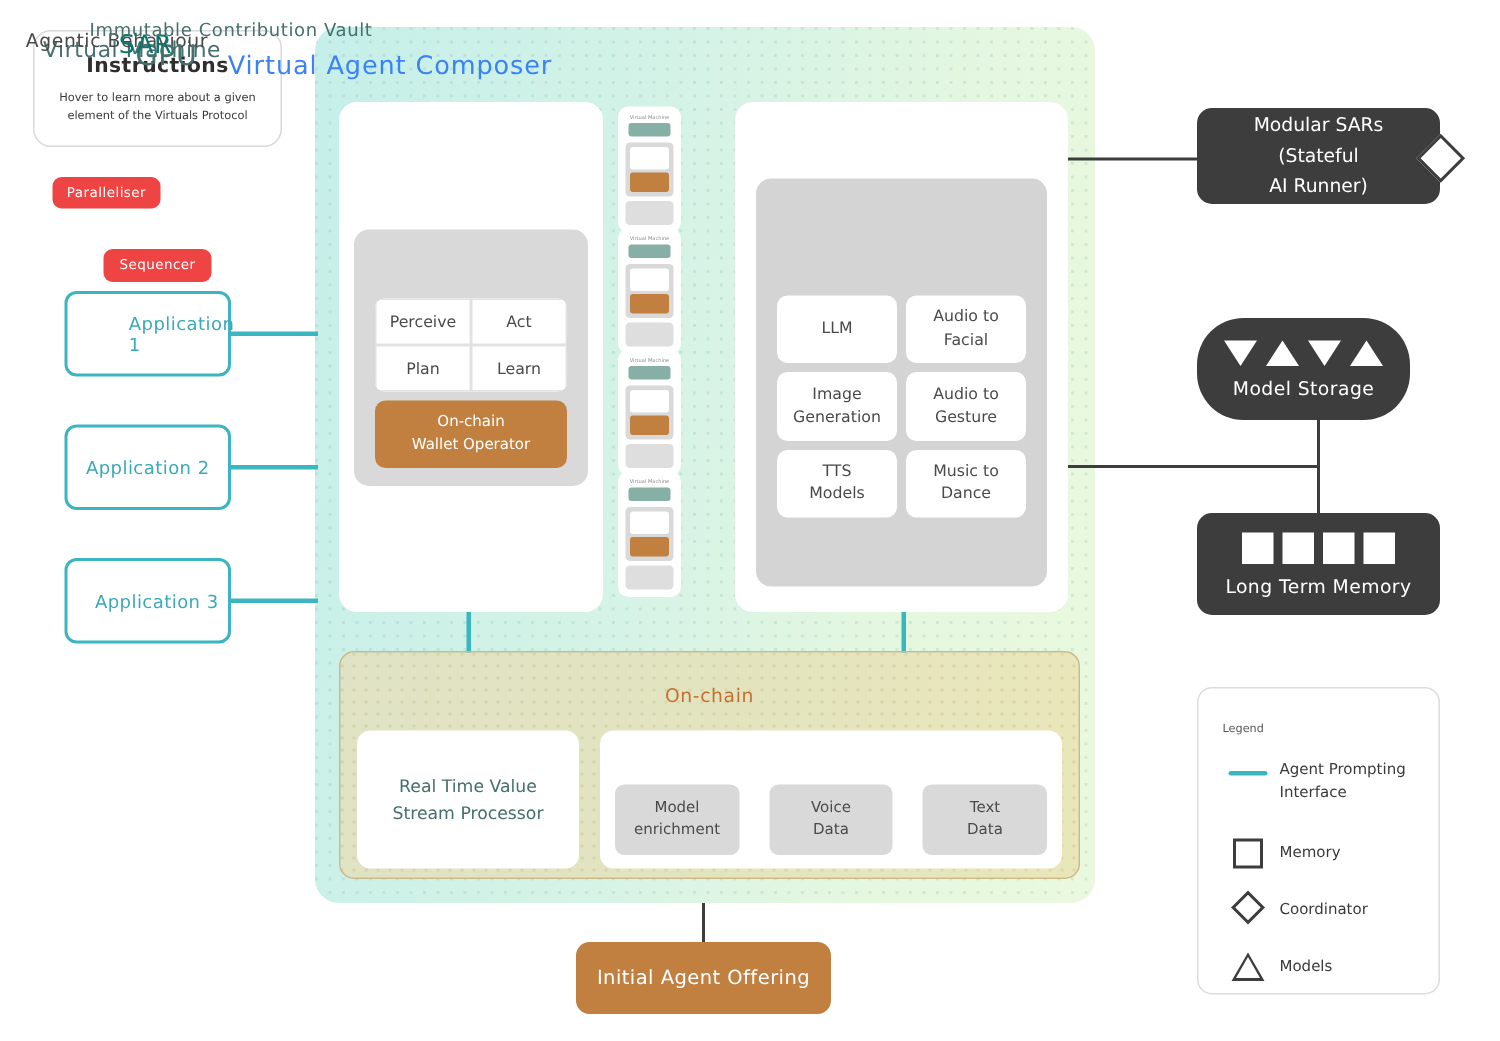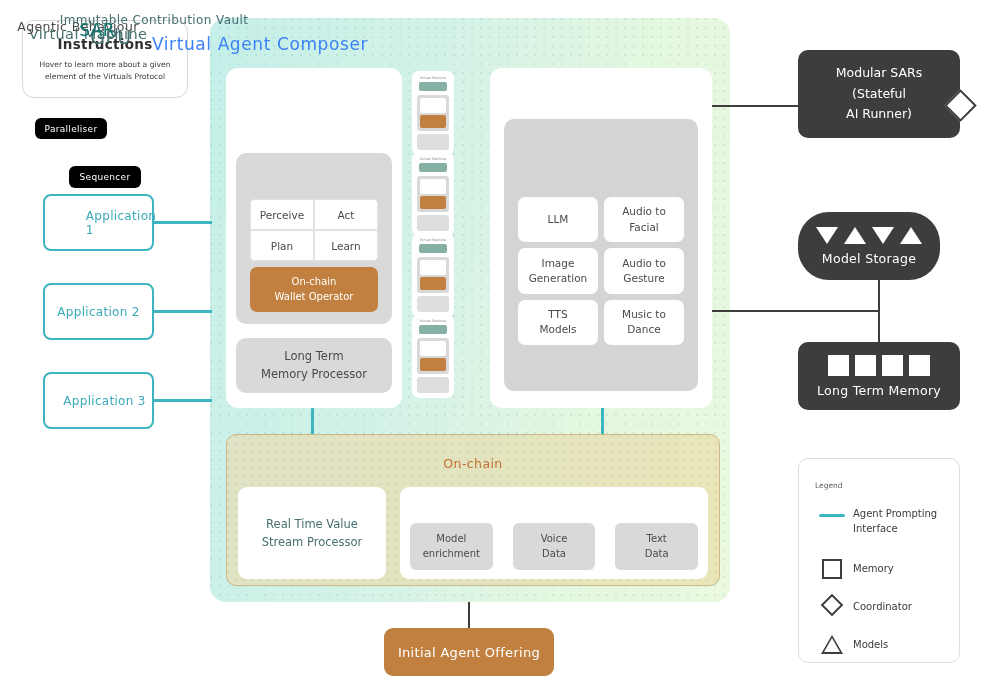--- a/index.html
+++ b/index.html
@@ -34,21 +34,21 @@
     font-size: 17px; color: #3b82f6; letter-spacing: .6px;
   }
 
   .card { position: absolute; background: #fff; border-radius: 12px; }
   .card-title { text-align: center; color: #46706e; letter-spacing: .4px; }
 
   
   #vm-card { left: 226px; top: 68px; width: 176px; height: 340px; }
   #vm-title { position: absolute; top: 26px; width: 176px; font-size: 14.5px; }
   .pill {
-    background: #000000; color: #fff; border-radius: 6px;
+    background: #ef4444; color: #fff; border-radius: 6px;
     font-size: 9px; text-align: center; letter-spacing: .3px;
     display: flex; align-items: center; justify-content: center;
   }
   #vm-pill { position: absolute; left: 35px; top: 118px; width: 72px; height: 21px; }
   #agentic-box {
     position: absolute; left: 236px; top: 153px; width: 156px; height: 171px;
     background: #d9d9d9; border-radius: 10px;
   }
   #agentic-title { position: absolute; top: 19px; width: 156px; font-size: 12.5px; color: #4a4a4a; }
   #grid4 {
@@ -150,21 +150,21 @@
     font-size: 12px; color: #3aa9b8; letter-spacing: .3px;
   }
   #app1 { top: 194px; padding-left: 45px; } #app2 { top: 283px; } #app3 { top: 372px; padding-left: 12px; }
 
   
   .dark {
     position: absolute; background: #3d3d3d; border-radius: 10px; color: #fff;
     display: flex; flex-direction: column; align-items: center; justify-content: center;
     text-align: center;
   }
-  #sars { left: 798px; top: 50px; width: 162px; height: 88px; font-size: 12.5px; line-height: 1.65; }
+  #sars { left: 798px; top: 72px; width: 162px; height: 64px; font-size: 12.5px; line-height: 1.65; }
   #mstore { left: 798px; top: 212px; width: 142px; height: 68px; border-radius: 31px; }
   #ltm { left: 798px; top: 342px; width: 162px; height: 68px; }
   .shape-row { display: flex; gap: 6px; margin-bottom: 7px; }
   .tri-d { width: 0; height: 0; border-left: 11px solid transparent; border-right: 11px solid transparent; border-top: 17px solid #fff; }
   .tri-u { width: 0; height: 0; border-left: 11px solid transparent; border-right: 11px solid transparent; border-bottom: 17px solid #fff; }
   .sq { width: 21px; height: 21px; background: #fff; }
   .dark .lbl { font-size: 12.5px; letter-spacing: .3px; }
   #coord-diamond {
     position: absolute; left: 949px; top: 94px; width: 23px; height: 23px;
     background: #fff; border: 2px solid #3d3d3d; transform: rotate(45deg);
@@ -225,24 +225,20 @@
   <div id="grid4">
     <div>Perceive</div>
     <div>Act</div>
     <div>Plan</div>
     <div>Learn</div>
   </div>
   <div id="wallet">
     <span>On-chain</span>
     <span>Wallet Operator</span>
   </div>
-  <div id="ltmp">
-    <span>Long Term</span>
-    <span>Memory Processor</span>
-  </div>
 
   <div class="mini" style="left:412px; top:71px;">
     <div class="mtxt">Virtual Machine</div>
     <div class="mpill"></div>
     <div class="mgrey">
         <div class="mwhite"></div>
         <div class="morange"></div>
       </div>
     <div class="mbar"></div>
   </div>

